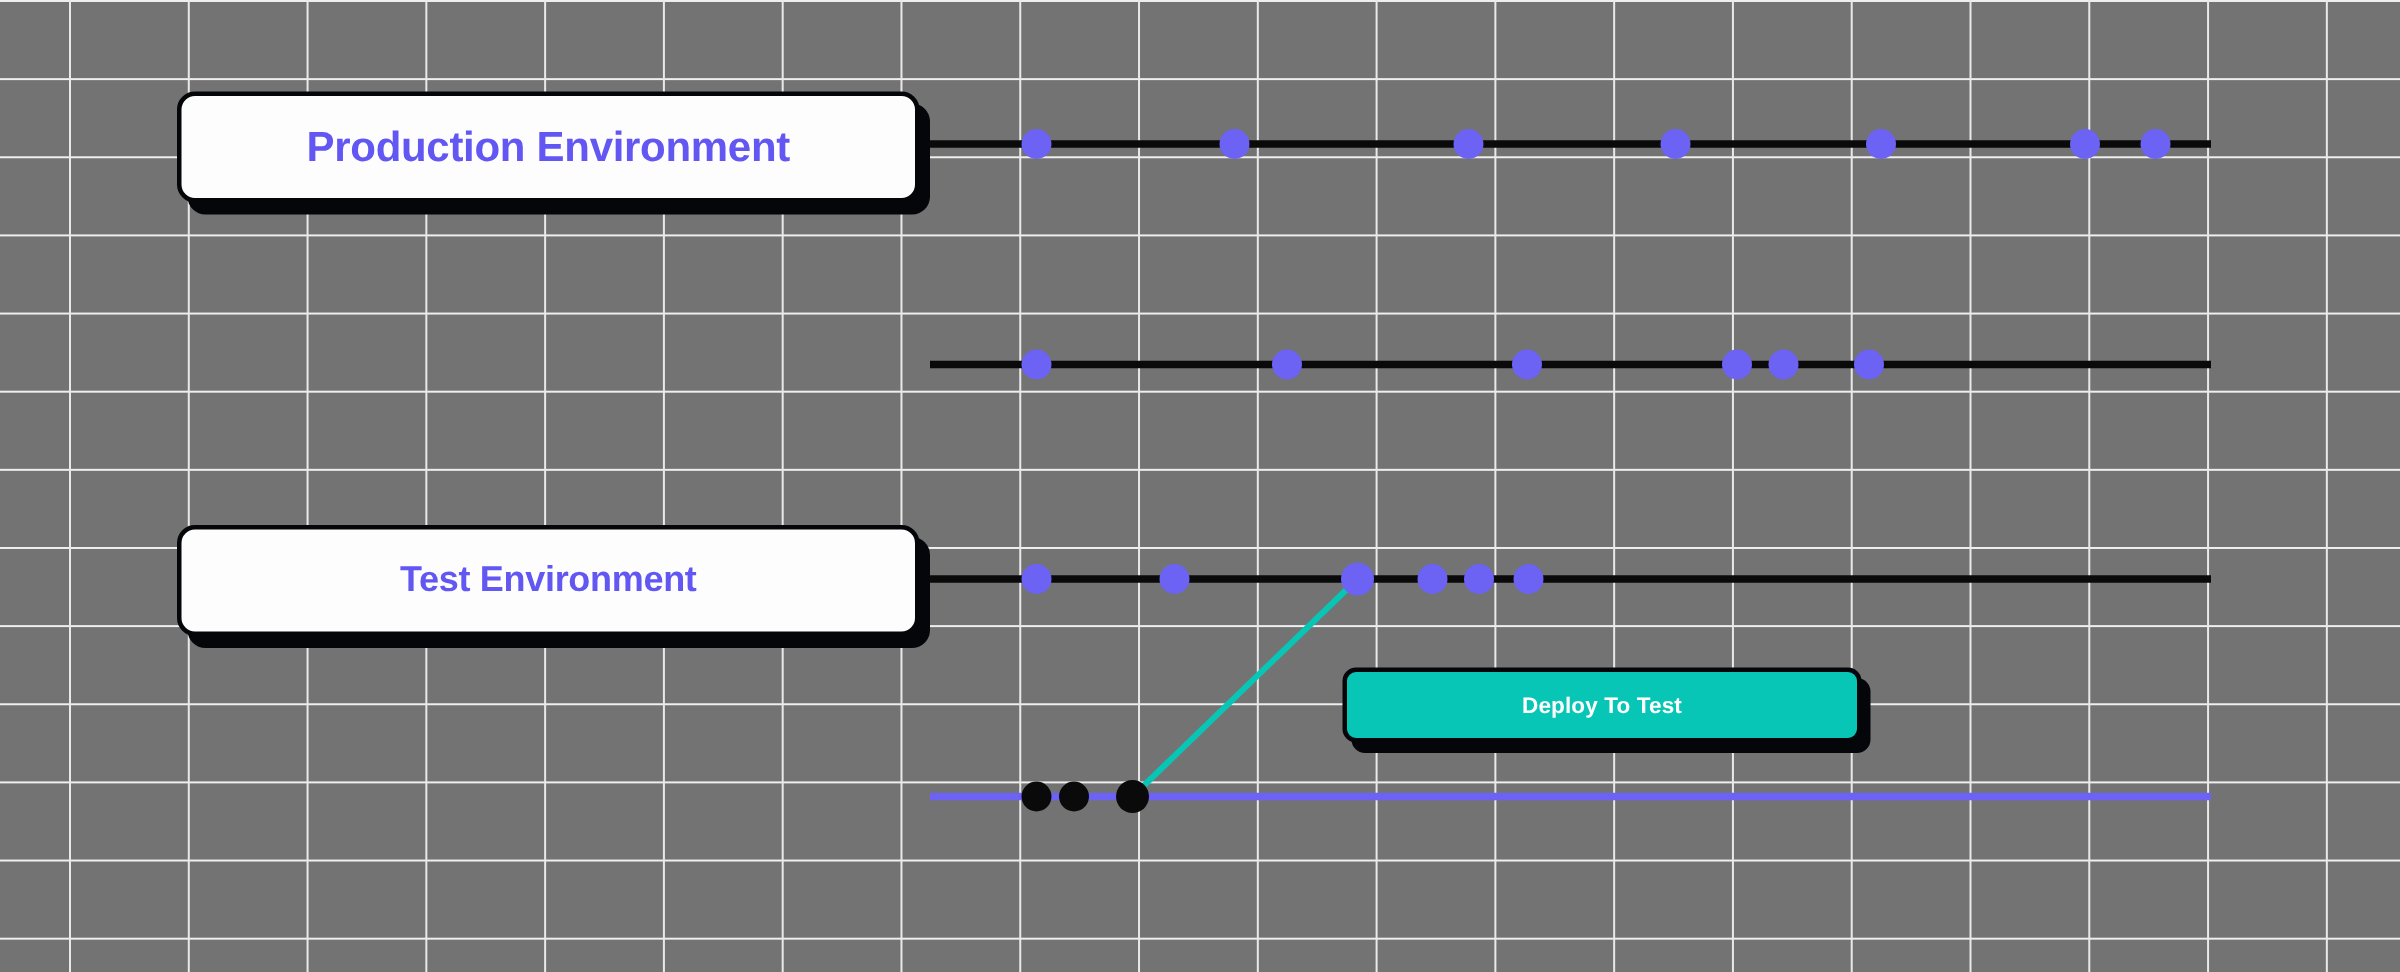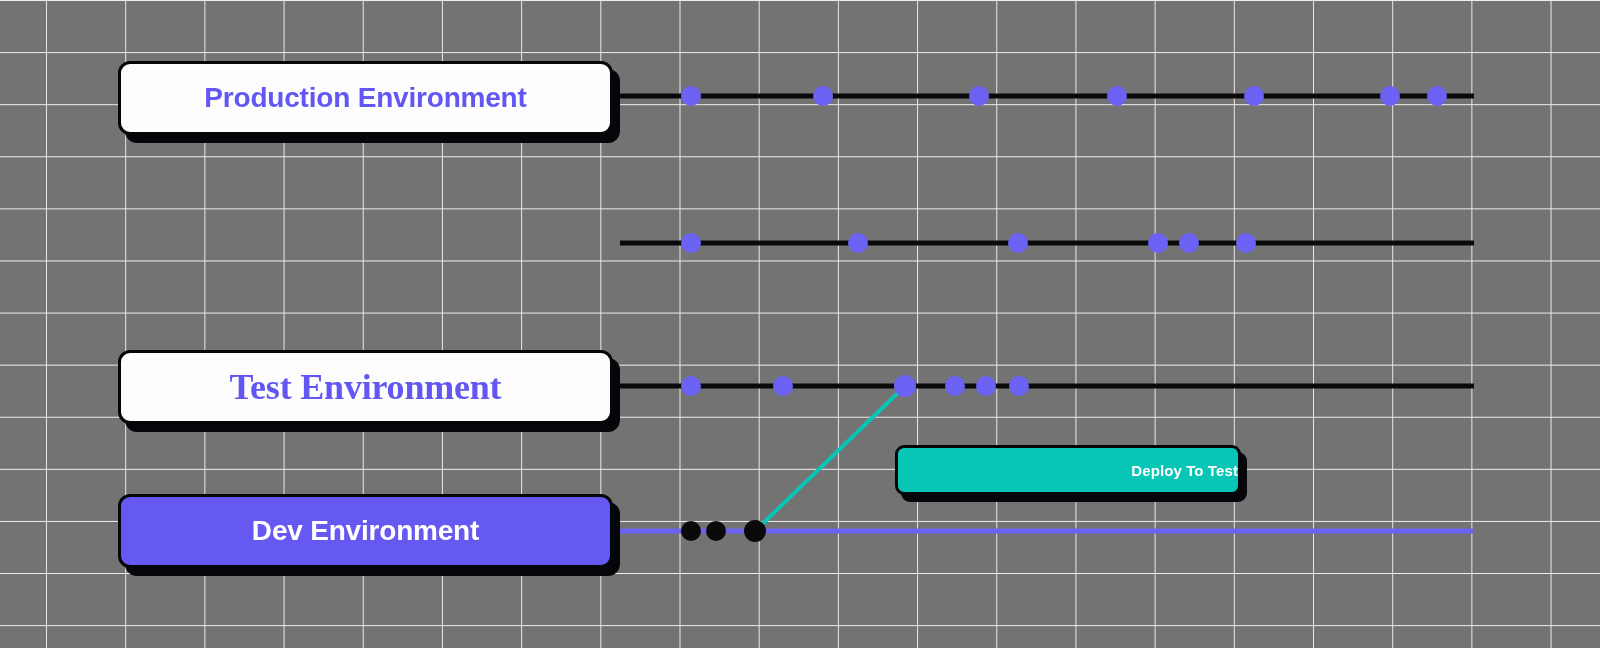--- a/index.html
+++ b/index.html
@@ -70,21 +70,21 @@
   
   .action-btn {
     position: absolute;
     box-sizing: border-box;
     border: 3.5px solid #05060a;
     border-radius: 9px;
     background: #07c6b6;
     box-shadow: 6px 7px 0 0 #05060a;
     display: flex;
     align-items: center;
-    justify-content: flex-end;
+    justify-content: center;
     color: #ffffff;
     font-weight: 800;
     font-size: 15px;
     letter-spacing: 0.1px;
     cursor: pointer;
     user-select: none;
   }
 </style>
 </head>
 <body>
@@ -127,25 +127,22 @@
         <circle cx="716" cy="531" r="10" fill="#0a0a0a"></circle>
         <circle cx="755" cy="531" r="11" fill="#0a0a0a"></circle>
       </g>
   </svg>
 
   <div class="chip" id="chip-0" style="left: 118px; top: 61px; width: 495px; height: 74px; font-size: 28px;">
     <span class="chip-label">Production Environment</span>
   </div>
 
 
-  <div class="chip" id="chip-2" style="left: 118px; top: 350px; width: 495px; height: 74px; font-size: 36px; font-family: Liberation Serif, serif;">
+  <div class="chip" id="chip-2" style="left: 118px; top: 350px; width: 495px; height: 74px; font-size: 24px;">
     <span class="chip-label">Test Environment</span>
   </div>
 
-  <div class="chip filled" id="chip-3" style="left: 118px; top: 494px; width: 495px; height: 74px; font-size: 28px;">
-    <span class="chip-label">Dev Environment</span>
-  </div>
 
   <div class="action-btn" id="deploy-btn" style="left: 895px; top: 445px; width: 346px; height: 50px; background: rgb(7, 198, 182); color: rgb(255, 255, 255);">
     <span>Deploy To Test</span>
   </div>
 
 </div>
 
 </body></html>

